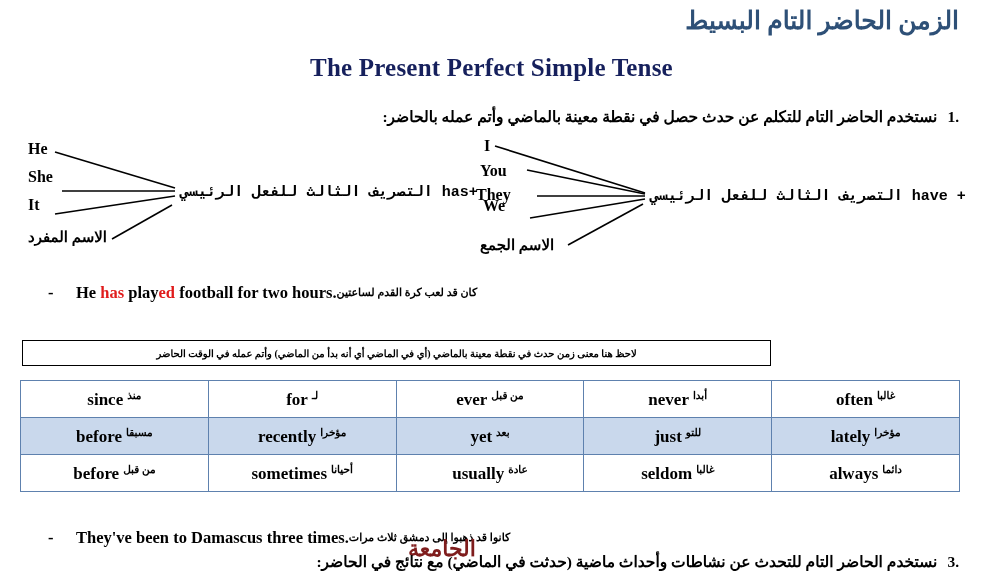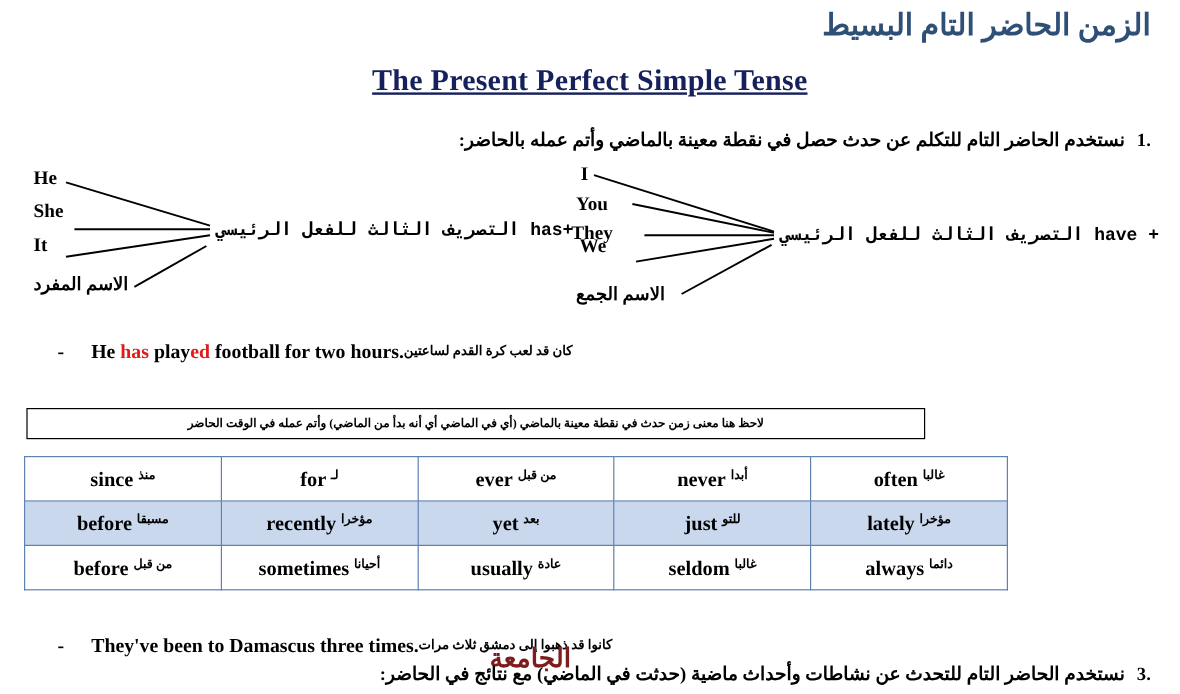--- a/index.html
+++ b/index.html
@@ -37,21 +37,20 @@
   .title-en {
     position: absolute;
     top: 54px;
     left: 0;
     width: 983px;
     text-align: center;
     font-size: 25px;
     font-weight: bold;
     color: #16205c;
     letter-spacing: 0.2px;
-    text-decoration: underline;
   }
 
   
   .point {
     position: absolute;
     direction: rtl;
     font-size: 15.5px;
     font-weight: bold;
     white-space: nowrap;
     font-family: "Liberation Serif", "DejaVu Serif", serif;
@@ -151,21 +150,21 @@
     background: #000;
     margin-left: 12px;
     vertical-align: 2px;
   }
 
   
   table.adverbs {
     position: absolute;
     top: 380px;
     left: 20px;
-    width: 820px;
+    width: 940px;
     border-collapse: collapse;
     table-layout: fixed;
   }
   table.adverbs td {
     border: 1.6px solid #5e81ae;
     height: 36px;
     text-align: center;
     vertical-align: middle;
     font-size: 17px;
     font-weight: bold;

